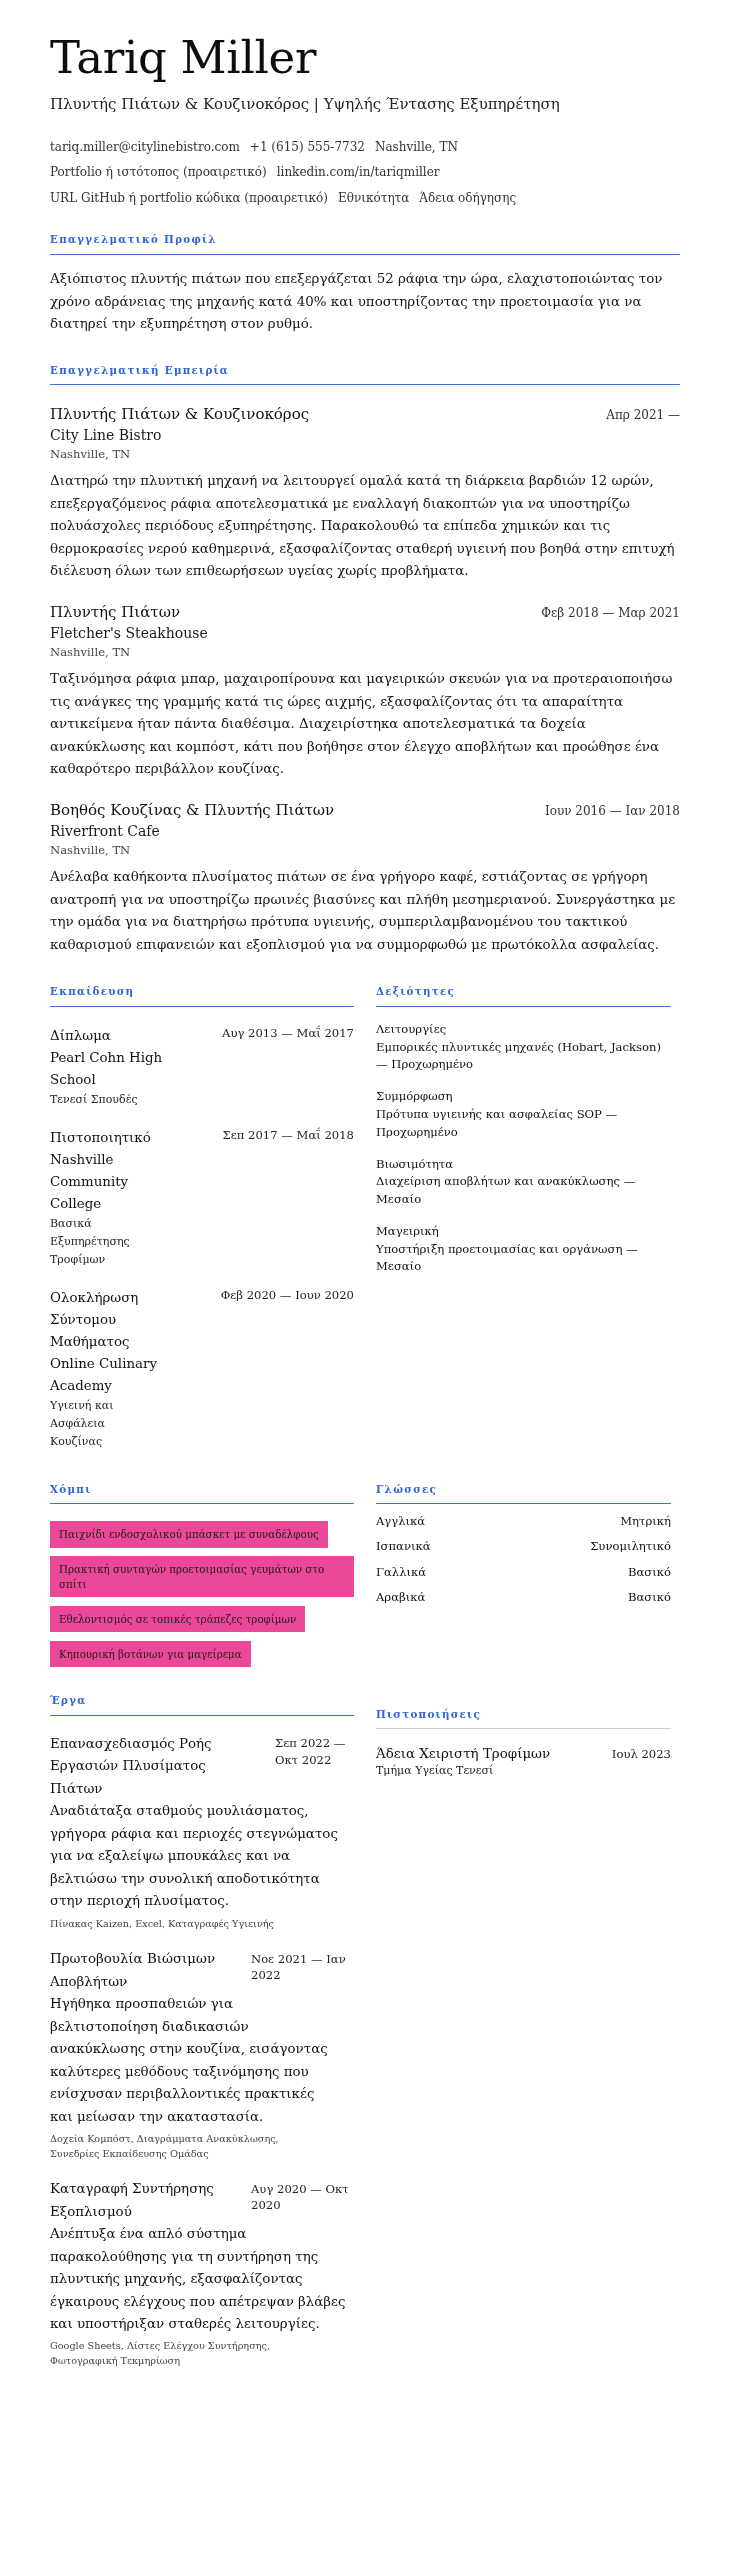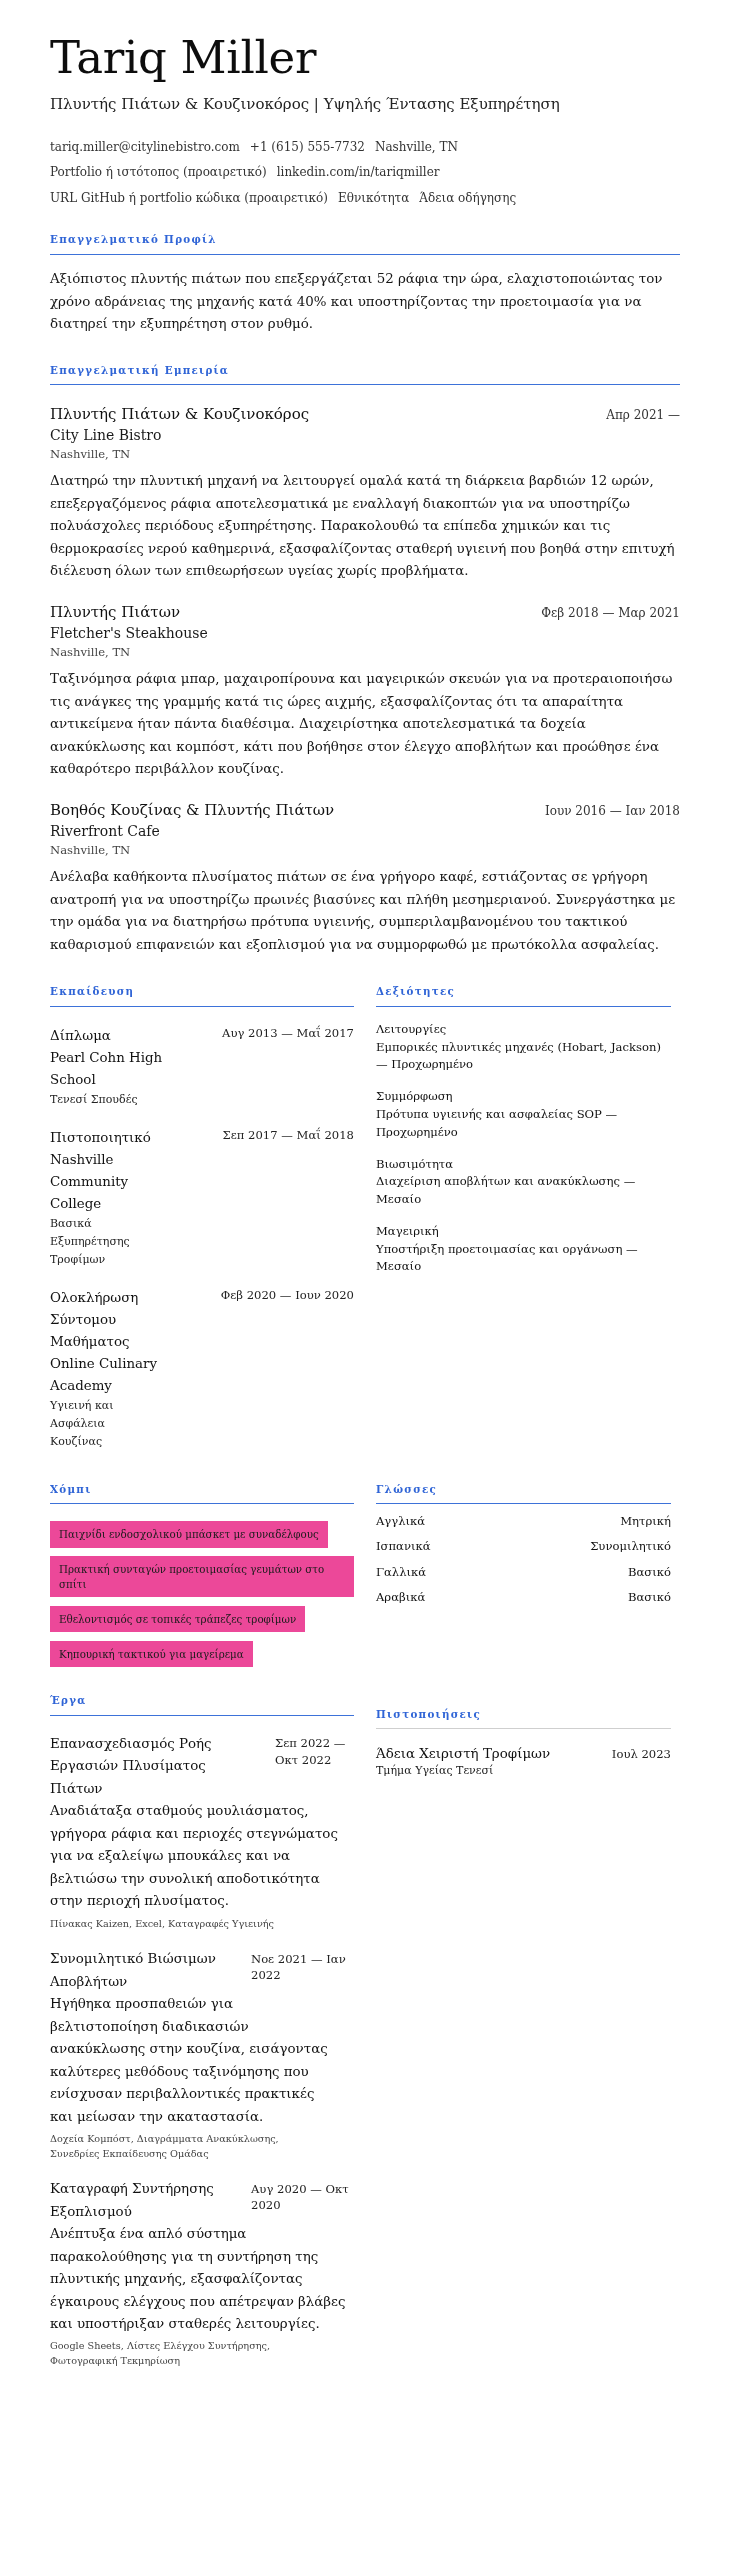--- a/index.html
+++ b/index.html
@@ -194,21 +194,21 @@
     </section>
   </div>
 
   <div class="two-col two-col-b" style="margin-top:32px;">
     <section class="col">
       <div class="section-head">Χόμπι</div>
       <div class="hobbies">
         <div class="hobby">Παιχνίδι ενδοσχολικού μπάσκετ με συναδέλφους</div>
         <div class="hobby wide">Πρακτική συνταγών προετοιμασίας γευμάτων στο σπίτι</div>
         <div class="hobby">Εθελοντισμός σε τοπικές τράπεζες τροφίμων</div>
-        <div class="hobby">Κηπουρική τακτικού για μαγείρεμα</div>
+        <div class="hobby">Κηπουρική βοτάνων για μαγείρεμα</div>
       </div>
     </section>
 
     <section class="col right">
       <div class="section-head">Γλώσσες</div>
       <div class="lang">
         <span>Αγγλικά</span>
         <span>Μητρική</span>
       </div>
       <div class="lang">
@@ -234,21 +234,21 @@
         <div class="proj-top">
           <div class="proj-title">Επανασχεδιασμός Ροής Εργασιών Πλυσίματος Πιάτων</div>
           <div class="proj-date">Σεπ 2022 — Οκτ 2022</div>
         </div>
         <p class="proj-desc">Αναδιάταξα σταθμούς μουλιάσματος, γρήγορα ράφια και περιοχές στεγνώματος για να εξαλείψω μπουκάλες και να βελτιώσω την συνολική αποδοτικότητα στην περιοχή πλυσίματος.</p>
         <div class="proj-tech">Πίνακας Kaizen, Excel, Καταγραφές Υγιεινής</div>
       </div>
 
       <div class="proj">
         <div class="proj-top">
-          <div class="proj-title" style="width:183px;">Συνομιλητικό Βιώσιμων Αποβλήτων</div>
+          <div class="proj-title" style="width:183px;">Πρωτοβουλία Βιώσιμων Αποβλήτων</div>
           <div class="proj-date" style="width:103px;">Νοε 2021 — Ιαν 2022</div>
         </div>
         <p class="proj-desc" style="width:280px;">Ηγήθηκα προσπαθειών για βελτιστοποίηση διαδικασιών ανακύκλωσης στην κουζίνα, εισάγοντας καλύτερες μεθόδους ταξινόμησης που ενίσχυσαν περιβαλλοντικές πρακτικές και μείωσαν την ακαταστασία.</p>
         <div class="proj-tech" style="width:280px;">Δοχεία Κομπόστ, Διαγράμματα Ανακύκλωσης, Συνεδρίες Εκπαίδευσης Ομάδας</div>
       </div>
 
       <div class="proj">
         <div class="proj-top">
           <div class="proj-title" style="width:183px;">Καταγραφή Συντήρησης Εξοπλισμού</div>
           <div class="proj-date" style="width:103px;">Αυγ 2020 — Οκτ 2020</div>

